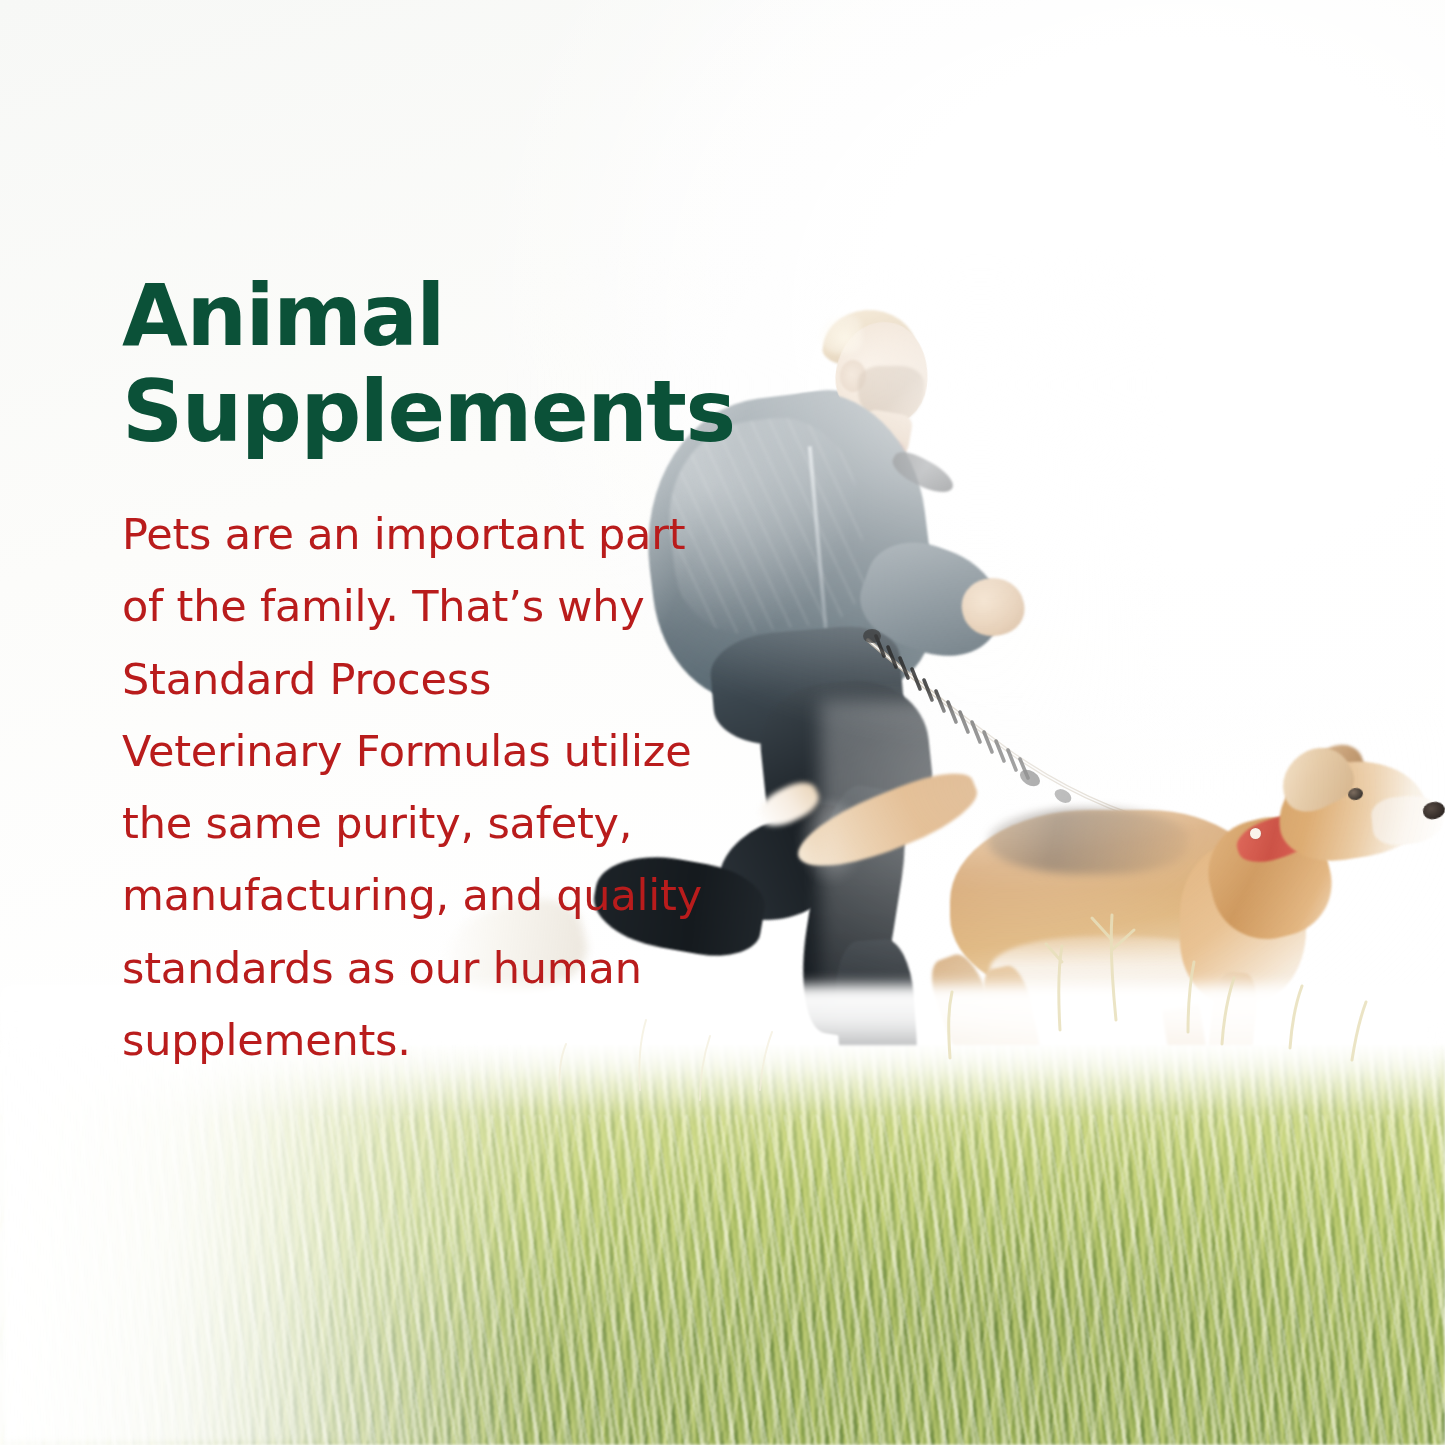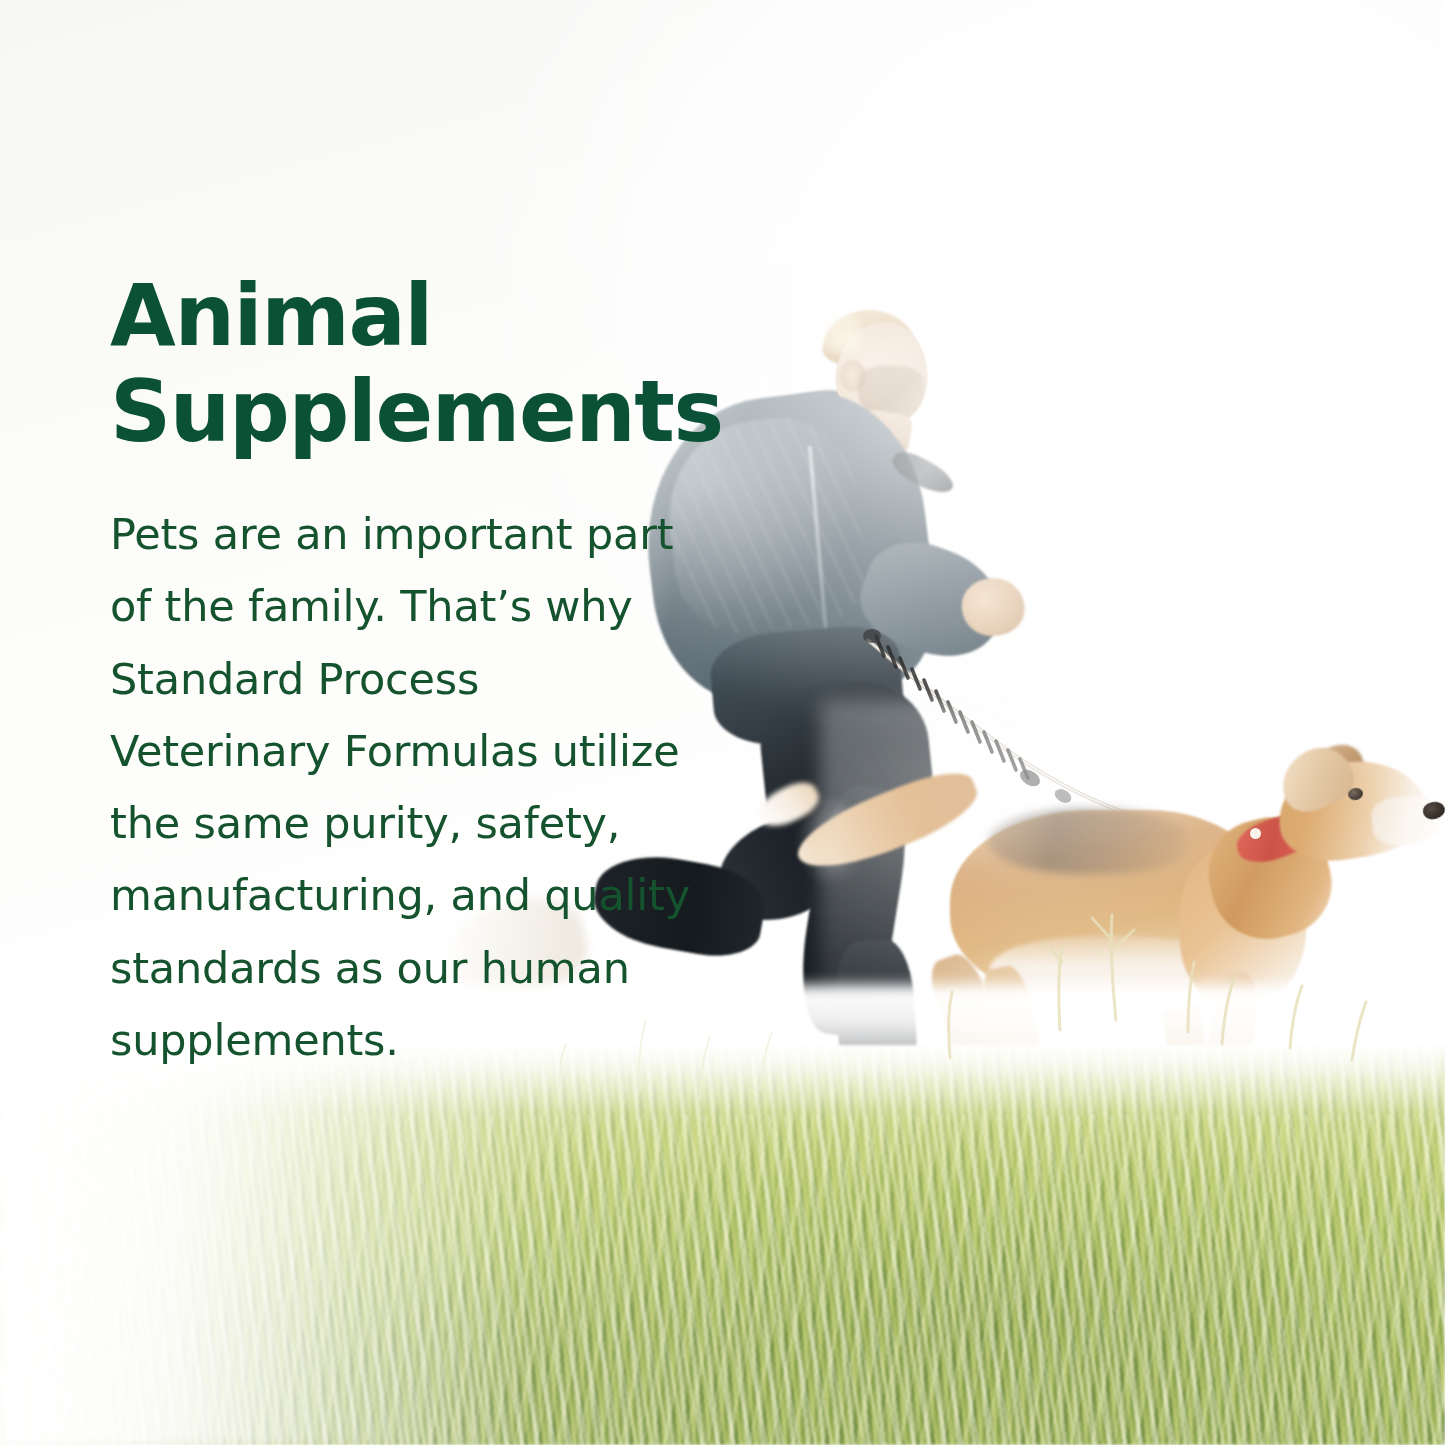--- a/index.html
+++ b/index.html
@@ -413,40 +413,40 @@
     background:radial-gradient(ellipse at 28% 20%, rgba(255,255,255,0.50) 0%, rgba(255,255,255,0.14) 44%, rgba(255,255,255,0) 74%);
     filter:blur(9px);
     pointer-events:none;
   }
 
   
   .weeds { position:absolute; left:0; top:0; width:1445px; height:1445px; pointer-events:none; }
 
   
   .text-col {
-    position:absolute; left:110px; top:268px; width:580px;
+    position:absolute; left:122px; top:268px; width:580px;
     z-index:40;
   }
   .headline {
     font-family:"DejaVu Sans", sans-serif;
     font-weight:700;
     font-size:85px;
     line-height:1.13;
     letter-spacing:-1.4px;
     color:#0B5138;
     white-space:pre-line;
   }
   .body-copy {
     margin-top:38px;
     font-family:"DejaVu Sans", sans-serif;
     font-weight:400;
     font-size:43px;
     line-height:1.68;
     letter-spacing:-0.2px;
-    color:#14532d;
+    color:#b91c1c;
   }
 </style>
 </head>
 <body>
 
 <div id="stage">
 
   <div class="sky"></div>
   <div class="sky-haze"></div>
 

